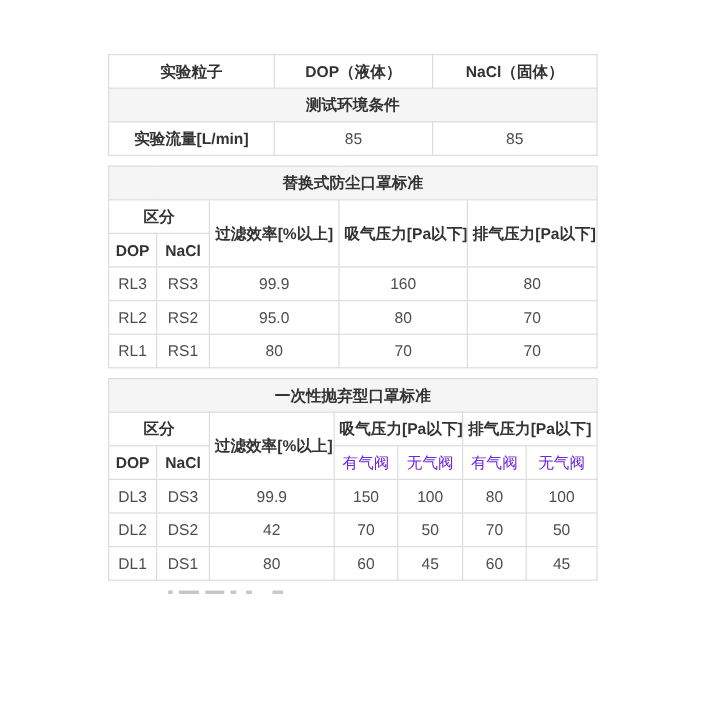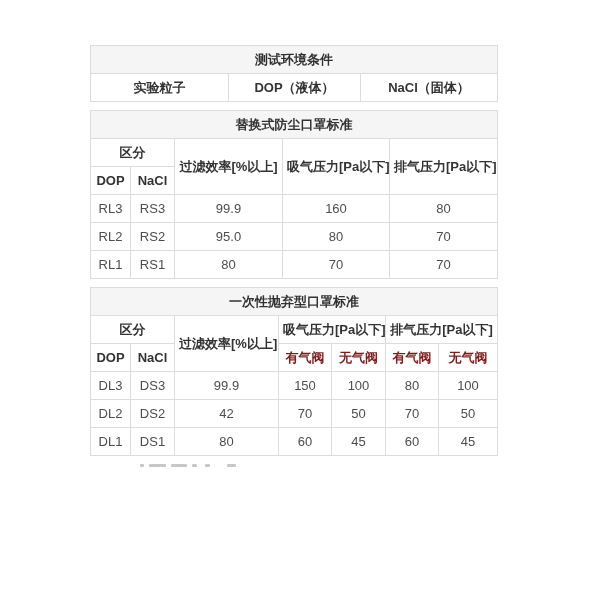--- a/index.html
+++ b/index.html
@@ -43,22 +43,22 @@
   }
   td.lbl, td.hdr {
     font-weight: bold;
     color: #333333;
   }
   td.val {
     text-align: left;
     padding-left: 12px;
   }
   td.sub {
-    color: #7f1d1d;
-    font-weight: bold;
+    color: #6d28d9;
+    font-weight: normal;
   }
   .clipped-fragment {
     margin: 0 0 0 50px;
     height: 5px;
     display: flex;
     align-items: flex-start;
     gap: 5px;
     opacity: 0.55;
   }
   .clipped-fragment i {
@@ -80,26 +80,31 @@
 <div class="content">
 
   <table class="t">
     <colgroup>
         <col style="width:138px">
         <col style="width:132px">
         <col>
       </colgroup>
     <tbody>
         <tr>
-      <td class="title-cell" colspan="3">测试环境条件</td>
-    </tr>
-    <tr>
       <td class="lbl">实验粒子</td>
       <td class="lbl val">DOP（液体）</td>
       <td class="lbl val">NaCl（固体）</td>
+    </tr>
+    <tr>
+      <td class="title-cell" colspan="3">测试环境条件</td>
+    </tr>
+    <tr>
+      <td class="lbl">实验流量[L/min]</td>
+      <td class="val">85</td>
+      <td class="val">85</td>
     </tr>
   </tbody>
     </table>
 
   <table class="t">
     <colgroup>
         <col style="width:40px">
         <col style="width:44px">
         <col style="width:108px">
         <col style="width:107px">

